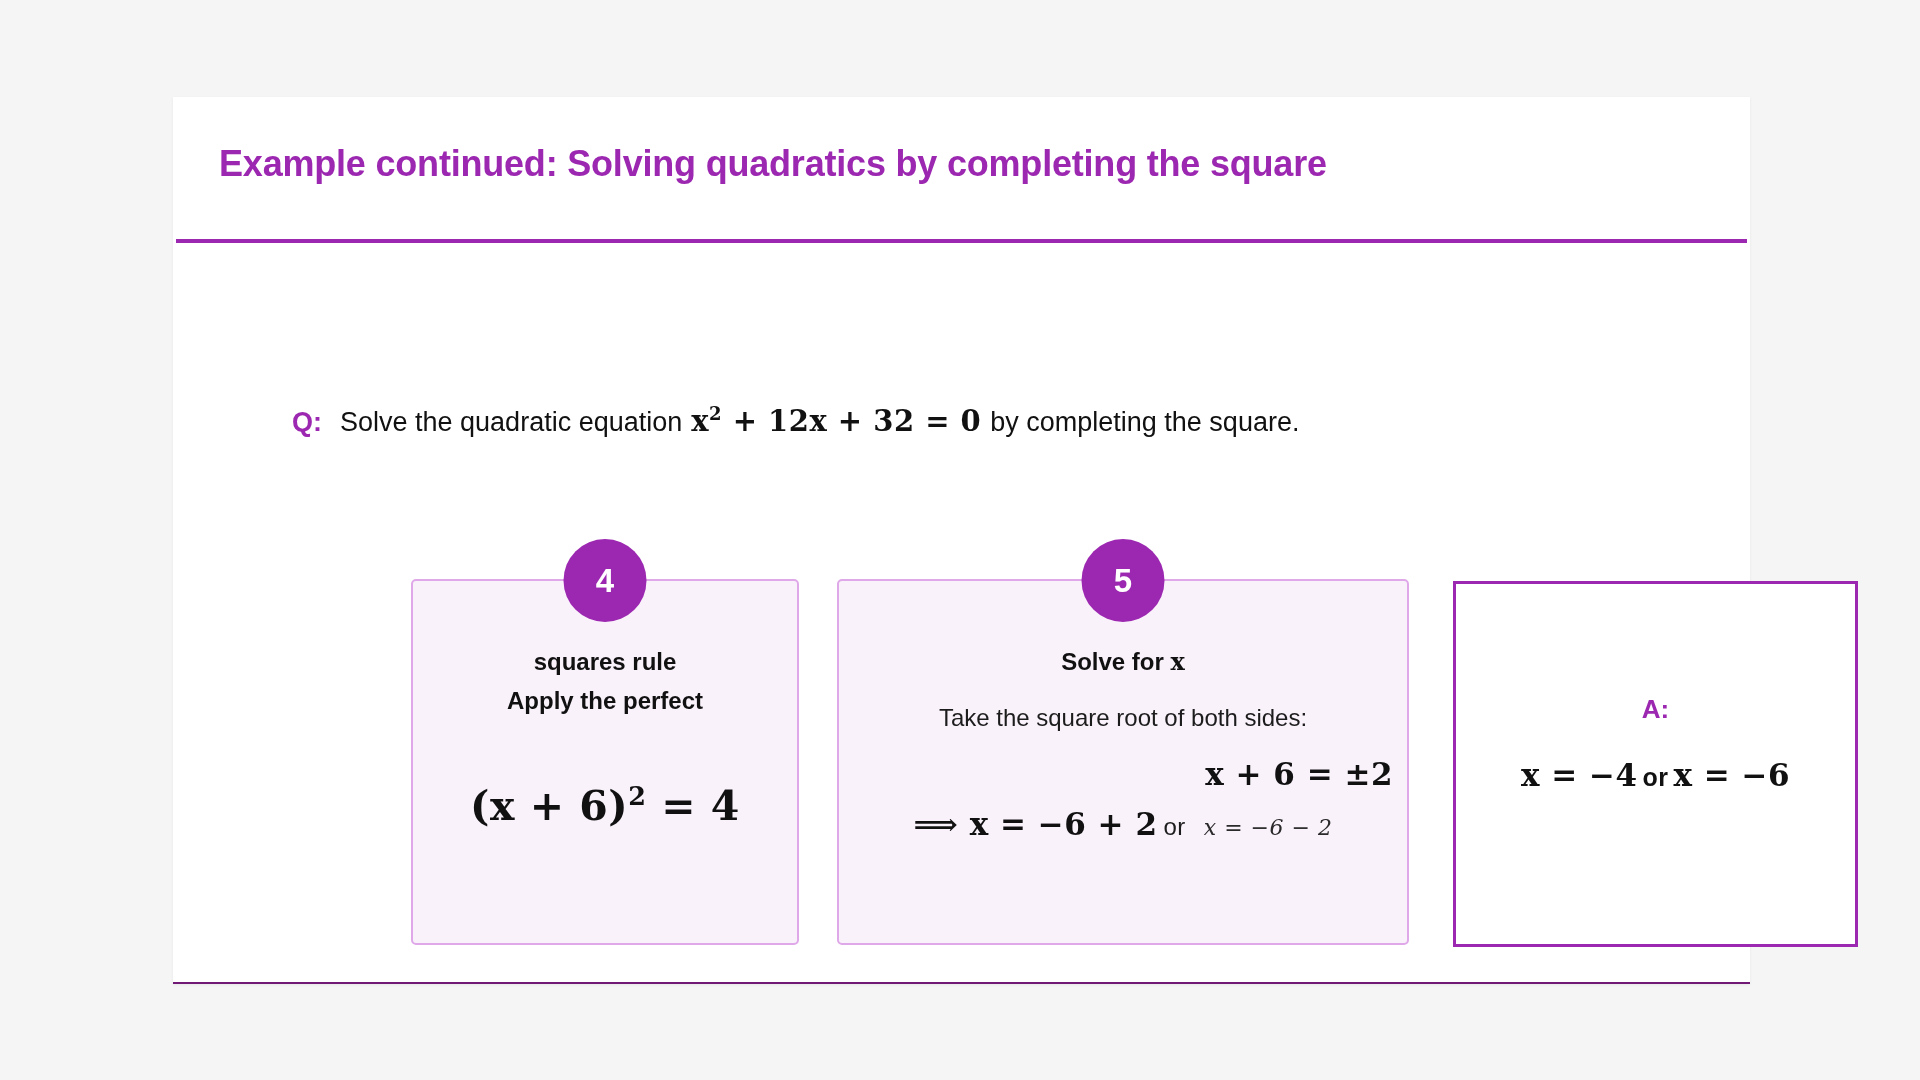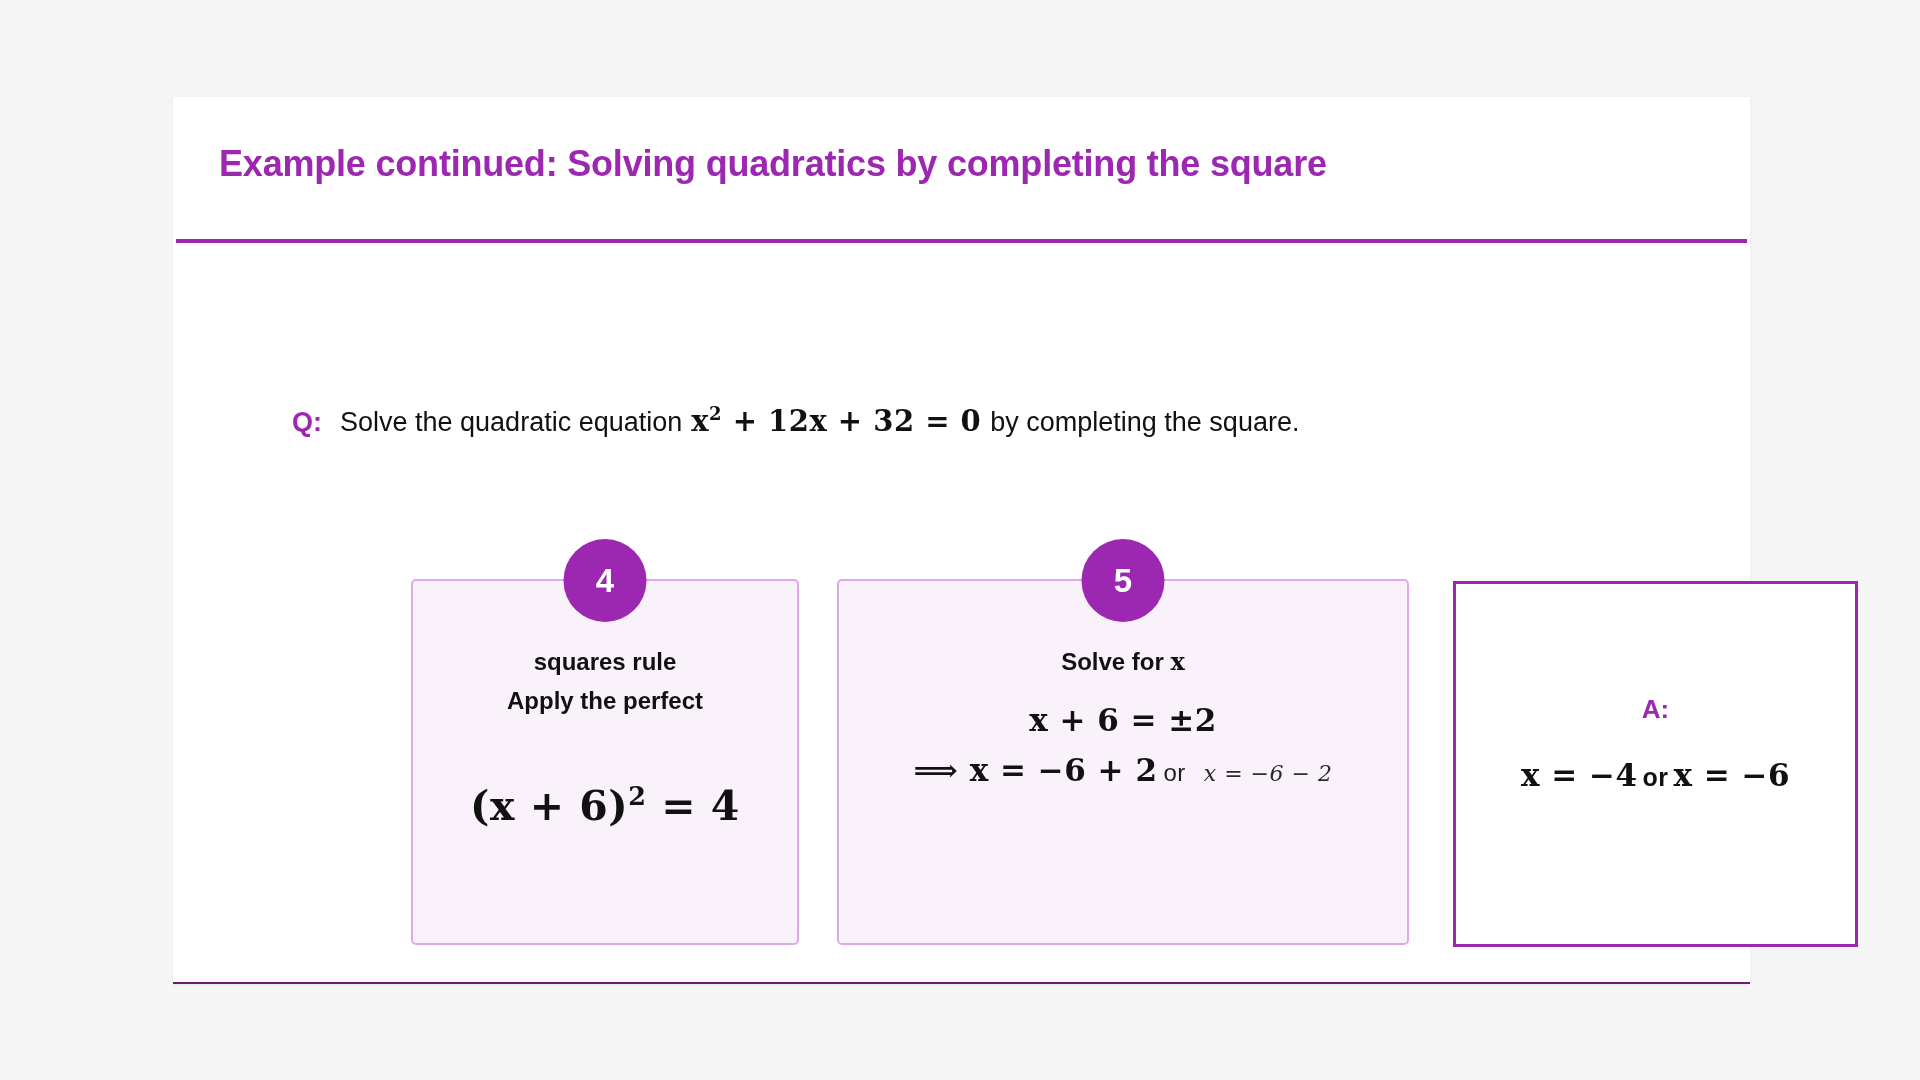--- a/index.html
+++ b/index.html
@@ -138,20 +138,21 @@
   }
   #card-4 .eq-main {
     font-size: 41px;
     margin-top: 60px;
   }
   #card-4 .eq-main sup { font-size: 0.62em; vertical-align: super; }
 
   #card-5 .eq-main {
     font-size: 31px;
     margin-top: 20px;
+    text-align: right;
   }
   #card-5 .eq-second {
     font-size: 31px;
     margin-top: 14px;
     white-space: nowrap;
   }
   .or-word {
     font-family: "Liberation Sans", sans-serif;
     font-weight: normal;
     font-size: 24px;
@@ -232,20 +233,21 @@
     </div>
   </div>
 
   <div class="step-card" id="card-5">
     <div class="badge">5</div>
     <div class="card-body">
       <div class="card-heading">
         <span>Solve for</span>
         <span class="math">x</span>
       </div>
+      <div class="card-note">Take the square root of both sides:</div>
       <div class="card-eq eq-main">x + 6 = ±2</div>
       <div class="card-eq eq-second"><span>⟹ x = −6 + 2</span><span class="or-word">or</span><span class="eq-small">x = −6 − 2</span></div>
     </div>
   </div>
 
   <div id="answer-box">
     <div class="answer-inner">
       <div class="a-label">A:</div>
       <div class="a-eq"><span>x = −4</span><span class="a-or">or</span><span>x = −6</span></div>
     </div>

